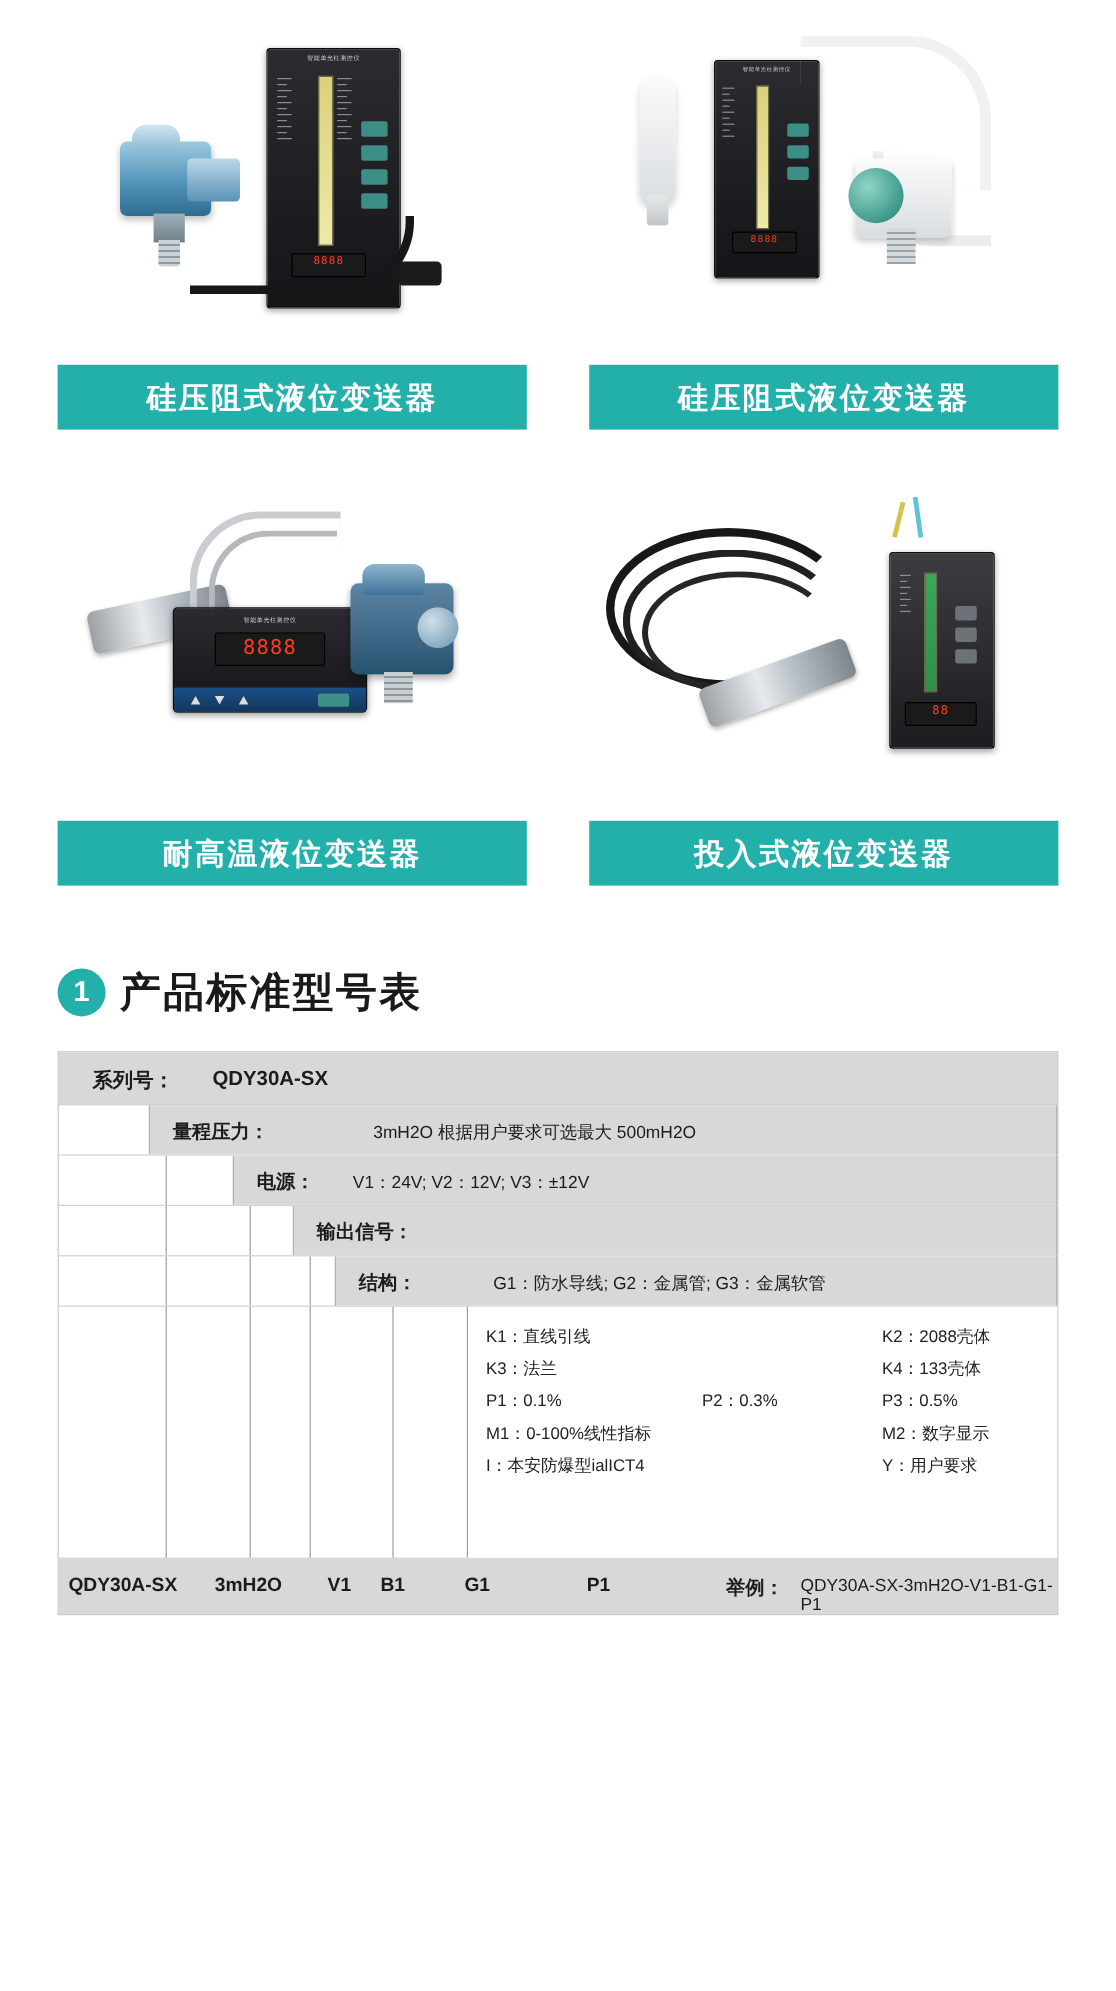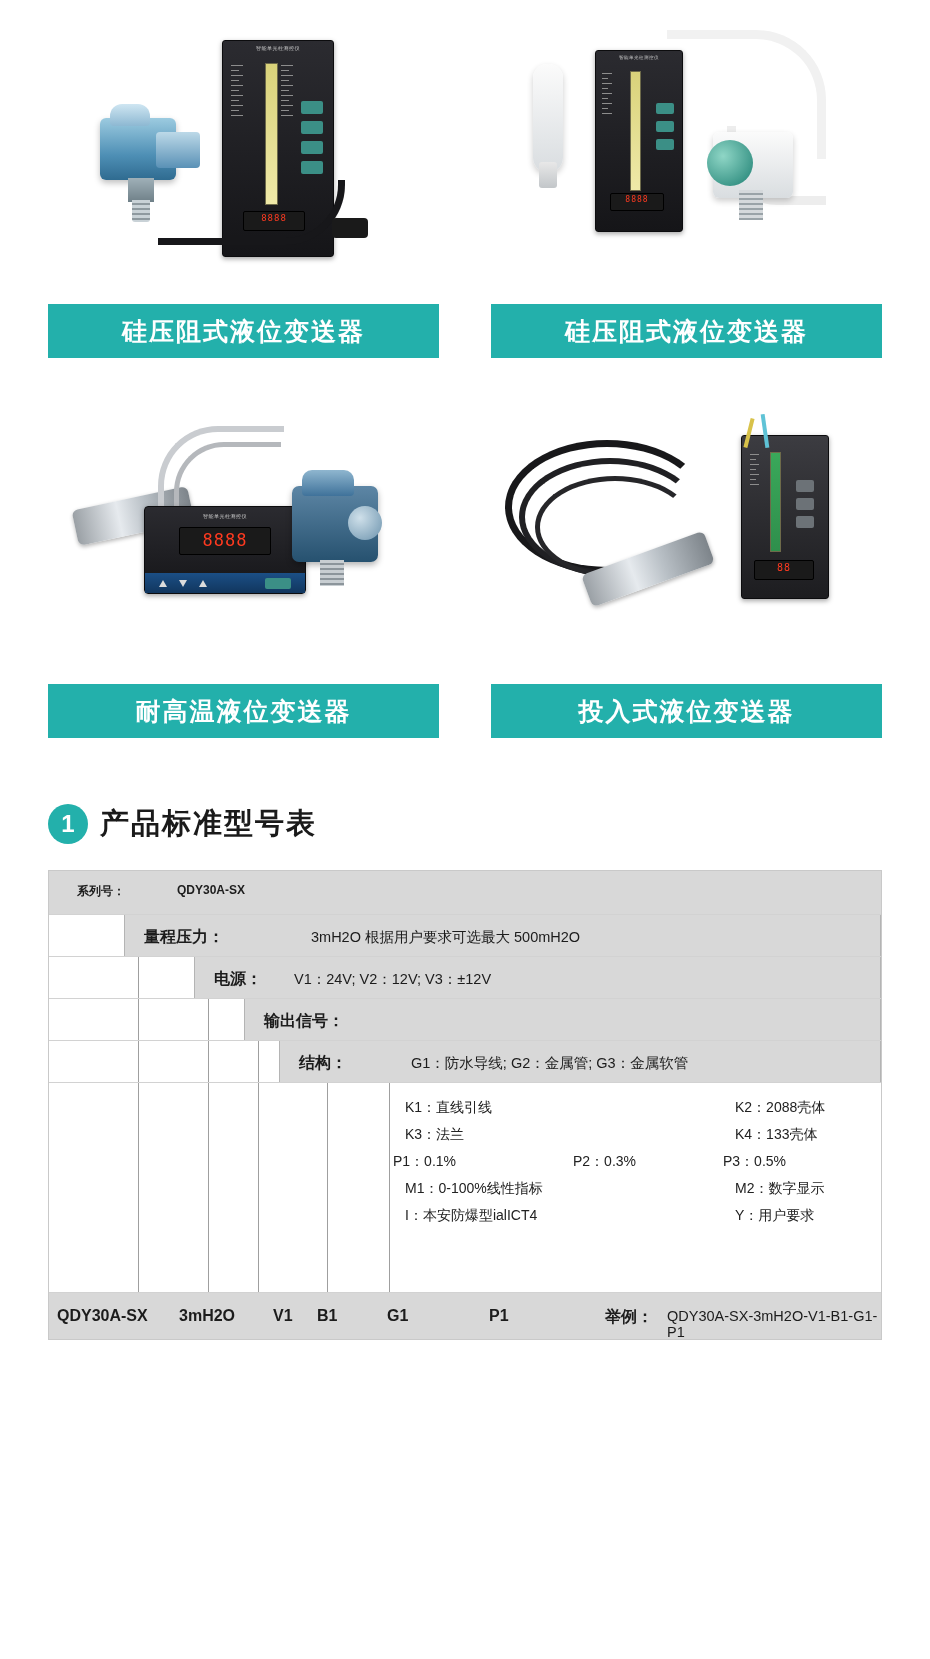--- a/index.html
+++ b/index.html
@@ -120,39 +120,39 @@
     padding:0 48px;
     margin-top:66px;
   }
   .num-circle{
     width:40px;height:40px;border-radius:50%;
     background:#23b0ab;color:#fff;
     font-size:24px;font-weight:bold;
     display:flex;align-items:center;justify-content:center;
     margin-right:12px;
   }
-  .section-title{font-size:29px;font-weight:bold;color:#1a1a1a;letter-spacing:2px;}
+  .section-title{font-size:34px;font-weight:bold;color:#1a1a1a;letter-spacing:2px;}
 
   
   .model-wrap{margin:26px 48px 0 48px;position:relative;border:1px solid #c9c9c9;background:#fff;}
   .mrow{position:relative;border-bottom:1px solid #d2d2d2;box-sizing:border-box;}
   .mrow:last-child{border-bottom:none;}
   .bar{
     position:absolute;top:0;bottom:0;
     background:#d8d8d8;
     border-left:1px solid #b4b4b4;
     border-right:1px solid #b4b4b4;
     box-sizing:border-box;
   }
   .mlabel{position:relative;z-index:2;font-size:16px;font-weight:bold;color:#1c1c1c;}
   .mval{position:relative;z-index:2;font-size:14.5px;color:#1c1c1c;}
   .vline{position:absolute;width:1px;background:#9f9f9f;}
 
   .r1{height:44px;background:#d8d8d8;}
-  .r1 .mlabel{position:absolute;left:28px;top:12px;font-size:12px;}
+  .r1 .mlabel{position:absolute;left:28px;top:12px;font-size:17px;}
 
   .r2{height:42px;}
   .r3{height:42px;}
   .r4{height:42px;font-family:Liberation Serif, serif;}
   .r5{height:42px;}
   .r6{height:210px;}
   .r7{height:46px;}
 
   .addfunc{position:absolute;z-index:3;}
   .addfunc .hdr{font-size:16px;font-weight:bold;margin-bottom:9px;}
@@ -288,21 +288,21 @@
 
     <div class="cell right row2">
       <div class="photo">
 
         <div class="ill" style="left:14px;top:38px;width:190px;height:120px;border:7px solid #18181a;border-radius:50%;border-right-color:transparent;"></div>
         <div class="ill" style="left:28px;top:56px;width:170px;height:106px;border:6px solid #202023;border-radius:50%;border-right-color:transparent;"></div>
         <div class="ill" style="left:44px;top:74px;width:150px;height:92px;border:5px solid #262629;border-radius:50%;border-right-color:transparent;"></div>
 
         <div class="ill probe" style="left:92px;top:150px;width:130px;height:34px;transform:rotate(-20deg);"></div>
 
-        <div class="ill meter" style="left:250px;top:33px;width:86px;height:162px;background:linear-gradient(180deg,#3c3c41,#1d1d20);">
+        <div class="ill meter" style="left:250px;top:58px;width:86px;height:162px;background:linear-gradient(180deg,#3c3c41,#1d1d20);">
           <div class="ticks" style="left:8px;top:18px;width:16px;">
             <i style="width:9px"></i>
               <i style="width:6px"></i>
               <i style="width:9px"></i>
               <i style="width:6px"></i>
             <i style="width:9px"></i>
               <i style="width:6px"></i>
               <i style="width:9px"></i>
           </div>
           <div class="scale" style="left:28px;top:16px;width:9px;height:98px;background:linear-gradient(180deg,#3aa85a,#2f8f4c);"></div>
@@ -371,21 +371,21 @@
           <span class="c1" style="padding-left:16px;">K1：直线引线</span>
           <span class="c2"></span>
           <span class="c3">K2：2088壳体</span>
         </div>
         <div class="line">
           <span class="c1" style="padding-left:16px;">K3：法兰</span>
           <span class="c2"></span>
           <span class="c3">K4：133壳体</span>
         </div>
         <div class="line">
-          <span class="c1" style="padding-left:4px;">P1：0.1%</span>
+          <span class="c1" style="padding-left:16px;">P1：0.1%</span>
           <span class="c2">P2：0.3%</span>
           <span class="c3">P3：0.5%</span>
         </div>
         <div class="line">
           <span class="c1" style="padding-left:16px;">M1：0-100%线性指标</span>
           <span class="c2"></span>
           <span class="c3">M2：数字显示</span>
         </div>
         <div class="line">
           <span class="c1" style="padding-left:16px;">I：本安防爆型ialICT4</span>

